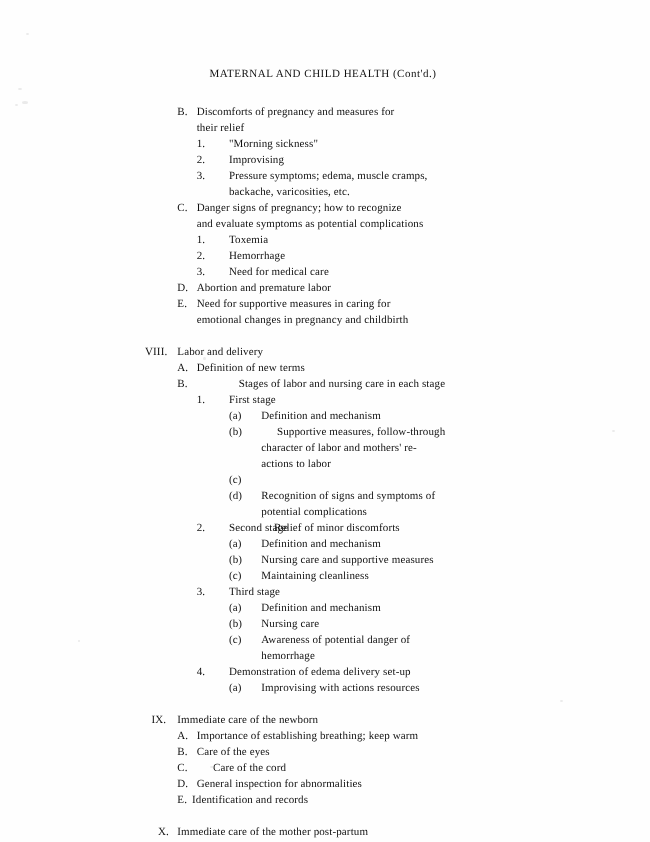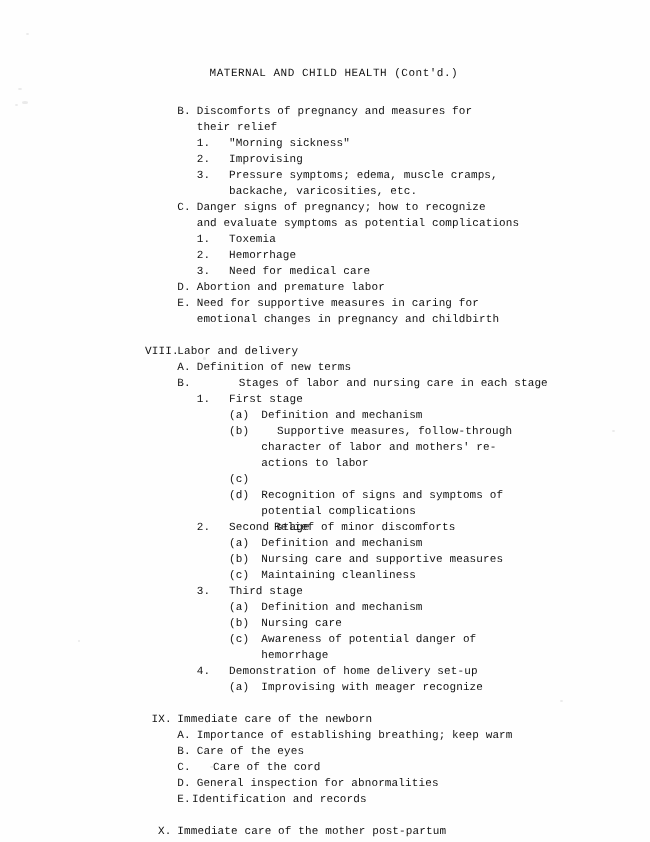--- a/index.html
+++ b/index.html
@@ -17,20 +17,21 @@
     font-family: "Liberation Mono", "DejaVu Sans Mono", monospace;
     color: #111111;
     -webkit-font-smoothing: none;
   }
 
   
   .page {
     position: absolute;
     inset: 0;
     background: #fefefe;
+    font-family: Liberation Serif, serif;
   }
 
   
   .speck {
     position: absolute;
     background: #d8d8d8;
     border-radius: 50%;
     opacity: .55;
     pointer-events: none;
   }
@@ -105,22 +106,22 @@
       <div class="line" style="top: 504px;"><span style="left: 261.28px;">potential complications</span></div>
       <div class="line" style="top: 520px;"><span style="left: 196.68px;">2.</span><span style="left: 228.98px;">Second stage</span></div>
       <div class="line" style="top: 536px;"><span style="left: 228.98px;">(a)</span><span style="left: 261.28px;">Definition and mechanism</span></div>
       <div class="line" style="top: 552px;"><span style="left: 228.98px;">(b)</span><span style="left: 261.28px;">Nursing care and supportive measures</span></div>
       <div class="line" style="top: 568px;"><span style="left: 228.98px;">(c)</span><span style="left: 261.28px;">Maintaining cleanliness</span></div>
       <div class="line" style="top: 584px;"><span style="left: 196.68px;">3.</span><span style="left: 228.98px;">Third stage</span></div>
       <div class="line" style="top: 600px;"><span style="left: 228.98px;">(a)</span><span style="left: 261.28px;">Definition and mechanism</span></div>
       <div class="line" style="top: 616px;"><span style="left: 228.98px;">(b)</span><span style="left: 261.28px;">Nursing care</span></div>
       <div class="line" style="top: 632px;"><span style="left: 228.98px;">(c)</span><span style="left: 261.28px;">Awareness of potential danger of</span></div>
       <div class="line" style="top: 648px;"><span style="left: 261.28px;">hemorrhage</span></div>
-      <div class="line" style="top: 664px;"><span style="left: 196.68px;">4.</span><span style="left: 228.98px;">Demonstration of home delivery set-up</span></div>
-      <div class="line" style="top: 680px;"><span style="left: 228.98px;">(a)</span><span style="left: 261.28px;">Improvising with meager recognize</span></div>
+      <div class="line" style="top: 664px;"><span style="left: 196.68px;">4.</span><span style="left: 228.98px;">Demonstration of edema delivery set-up</span></div>
+      <div class="line" style="top: 680px;"><span style="left: 228.98px;">(a)</span><span style="left: 261.28px;">Improvising with actions resources</span></div>
       <div class="line" style="top: 712px;"><span style="left: 151.46px;">IX.</span><span style="left: 177.3px;">Immediate care of the newborn</span></div>
       <div class="line" style="top: 728px;"><span style="left: 177.3px;">A.</span><span style="left: 196.68px;">Importance of establishing breathing; keep warm</span></div>
       <div class="line" style="top: 744px;"><span style="left: 177.3px;">B.</span><span style="left: 196.68px;">Care of the eyes</span></div>
       <div class="line" style="top: 760px;"><span style="left: 177.3px;">C.</span><span style="left: 213px;">Care of the cord</span></div>
       <div class="line" style="top: 776px;"><span style="left: 177.3px;">D.</span><span style="left: 196.68px;">General inspection for abnormalities</span></div>
       <div class="line" style="top: 792px;"><span style="left: 177.3px;">E.</span><span style="left: 192px;">Identification and records</span></div>
       <div class="line" style="top: 824px;"><span style="left: 157.92px;">X.</span><span style="left: 177.3px;">Immediate care of the mother post-partum</span></div>
       <div class="line" style="top: 840px;"><span style="left: 177.3px;">A.</span><span style="left: 196.68px;">Checking vital signs</span></div>
     </div>
 <div class="speck" style="left: 26px; top: 33px; width: 3px; height: 2px;"></div>

